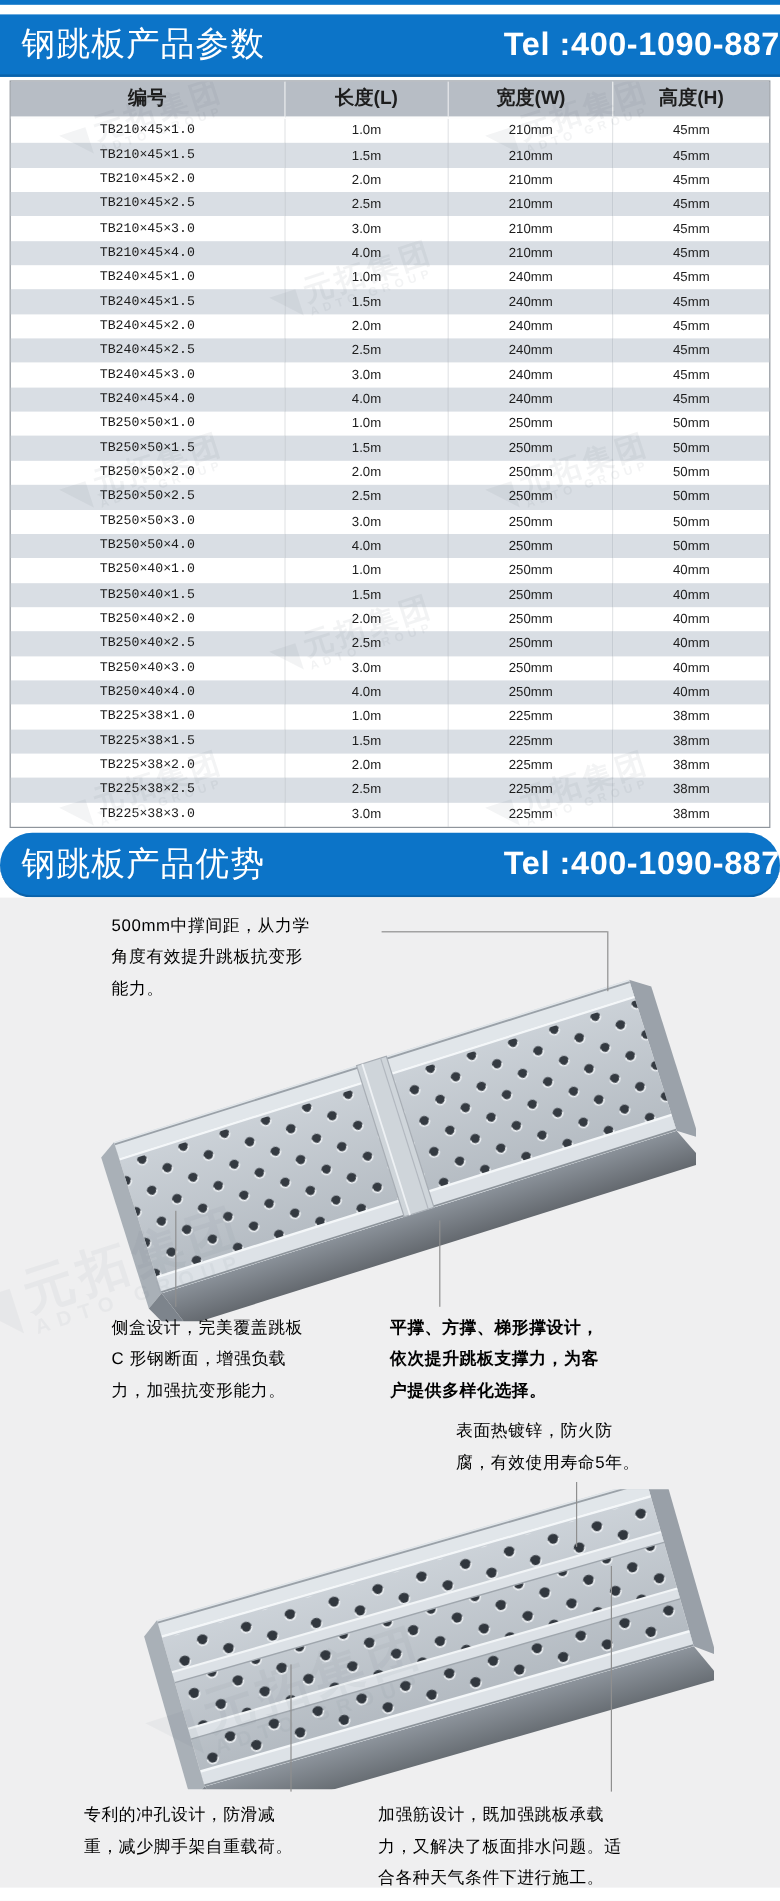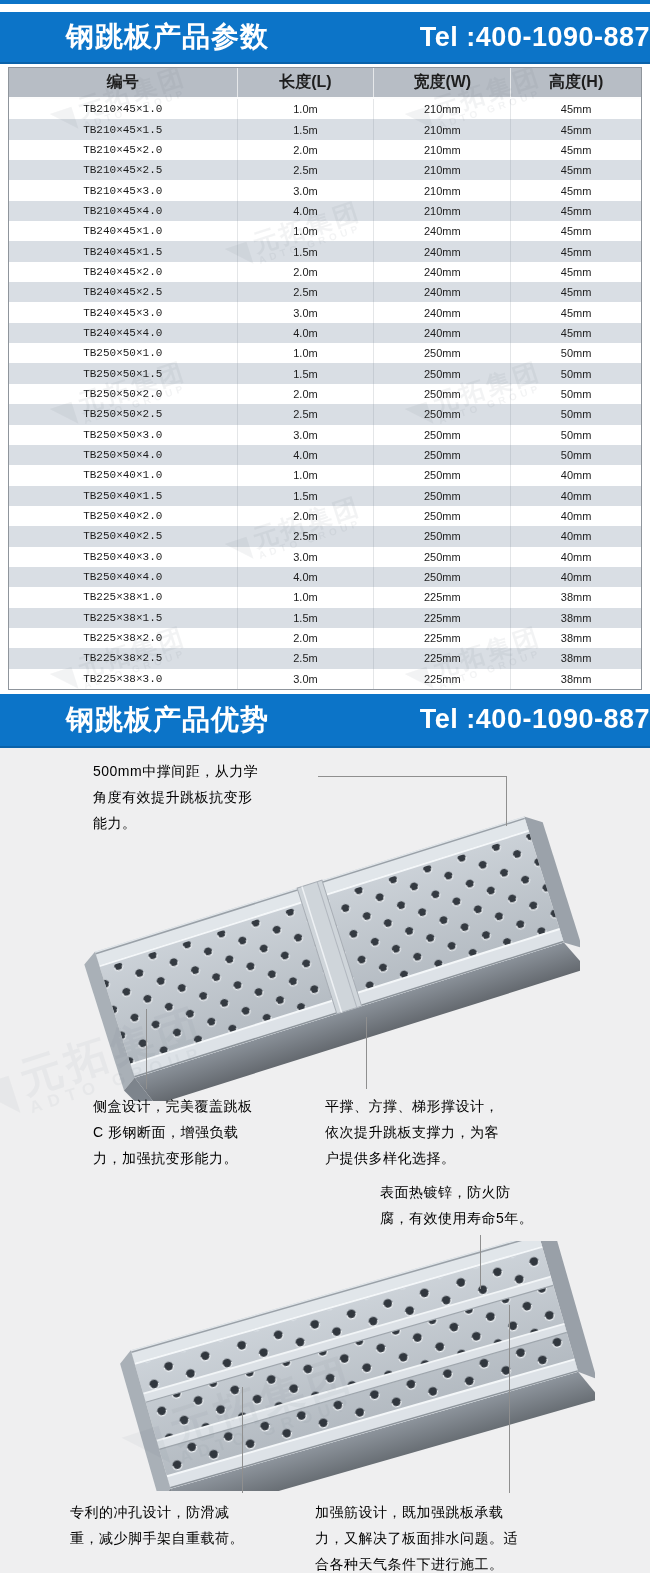--- a/index.html
+++ b/index.html
@@ -10,27 +10,27 @@
     -webkit-font-smoothing:antialiased;
   }
   
   .top-strip{height:4px;background:#0c74c8;}
   .band{
     margin-top:8px;height:50px;background:#0c74c8;
     display:flex;align-items:center;justify-content:space-between;
     border-bottom:2px solid #0a62aa;
   }
   .band .band-title{
-    color:#fff;font-size:28px;font-weight:700;padding-left:18px;letter-spacing:1px;margin-left:48px;
+    color:#fff;font-size:28px;font-weight:400;padding-left:18px;letter-spacing:1px;
   }
   .band .band-tel{
     color:#fff;font-size:27px;font-weight:700;letter-spacing:.5px;
     font-family:"Liberation Sans","DejaVu Sans",sans-serif;
   }
-  .band2{margin-top:4px;height:52px;}
+  .band2{margin-top:4px;height:52px;border-radius:27px;}
   
   .table-wrap{
     position:relative;margin:3px 8px 0 8px;border:1px solid #8f959c;background:#fff;
   }
   table.spec{
     width:100%;border-collapse:collapse;table-layout:fixed;position:relative;z-index:2;
   }
   table.spec th{
     background:#b7bdc5;height:29px;font-size:16px;font-weight:700;color:#1d1d1d;
     border-left:1px solid #e6e8ea;border-bottom:2px solid #fdfdfd;padding:0;text-align:center;
@@ -389,21 +389,21 @@
     </g>
   </svg>
 
   <div class="callout v" style="left:146px;top:261px;height:80px;"></div>
   <div class="callout v" style="left:366px;top:269px;height:72px;"></div>
 
   <div class="ann" style="left:93px;top:345px;">侧盒设计，完美覆盖跳板
 C 形钢断面，增强负载
 力，加强抗变形能力。</div>
 
-  <div class="ann" style="left:325px;top:345px;">平撑、方撑、梯形撑设计，
+  <div class="ann" style="left:325px;top:345px;font-weight:bold;">平撑、方撑、梯形撑设计，
 依次提升跳板支撑力，为客
 户提供多样化选择。</div>
 
   <div class="ann" style="left:380px;top:431px;">表面热镀锌，防火防
 腐，有效使用寿命5年。</div>
   <div class="callout v" style="left:480px;top:487px;height:54px;"></div>
 
   <svg class="plank" style="left:115px;top:493px;" width="480" height="250" viewBox="0 0 480 250">
     <defs>
       <linearGradient id="deck2" x1="0" y1="0" x2="0" y2="1">

